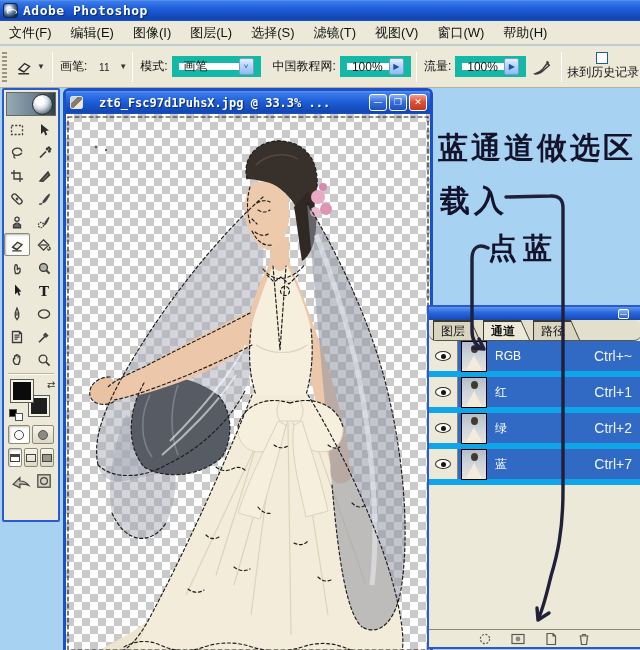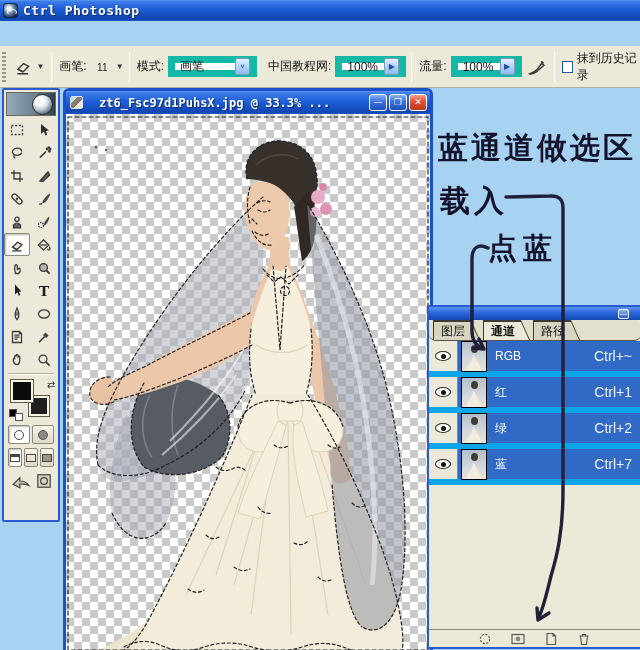--- a/index.html
+++ b/index.html
@@ -47,21 +47,21 @@
   .valbox{ display:flex; align-items:center; height:21px; border:7px solid #14b8a6;
     background:#fff; padding-left:5px; }
   .valbox .txt{ min-width:34px; font-size:12px;}
   .valbox .combo-txt{ min-width:52px;}
   .spinbtn{ width:15px; height:17px; margin-left:3px;
     background:linear-gradient(180deg,#e2effd 0%,#b7d6fb 45%,#8cbcf5 100%);
     border:1px solid #7f9db9; border-radius:2px;
     display:flex; align-items:center; justify-content:center;
     color:#1c4f9c; font-size:8px; }
   .cbx{ width:12px; height:12px; border:1px solid #215a9c; background:#fff; margin:0 4px 0 2px;}
-  .checkbox-wrap{ display:flex; align-items:center;}
+  .checkbox-wrap{ display:flex; align-items:center;flex-direction:column;}
   
   .toolbox{
     position:absolute; left:2px; top:88px; width:58px; height:434px;
     background:#ece9d8; border:2px solid #2a5ad0; border-radius:2px; z-index:15;
     padding:1px;
   }
   .tb-banner{ height:24px; margin:1px 1px 2px;
     background:linear-gradient(90deg,#97aab6 0%,#6e8494 55%,#2e3f4b 100%); position:relative;
     border:1px solid #6a6a5a;}
   .tb-banner::after{ content:""; position:absolute; right:2px; top:1px; width:19px; height:19px;
@@ -177,23 +177,34 @@
     text-shadow:0 0 1px rgba(255,255,255,.5);}
   .wm-url{ font-size:11px; color:rgba(205,92,92,.75); letter-spacing:1px;}
 </style>
 </head>
 <body>
 
 <div id="screen">
 
   <div class="app-titlebar">
     <span class="ps-icon"></span>
-    <span class="app-title">Ctrl Photoshop</span>
+    <span class="app-title">Adobe Photoshop</span>
   </div>
 
+  <div class="menubar">
+    <span class="menu-item">文件(F)</span>
+    <span class="menu-item">编辑(E)</span>
+    <span class="menu-item">图像(I)</span>
+    <span class="menu-item">图层(L)</span>
+    <span class="menu-item">选择(S)</span>
+    <span class="menu-item">滤镜(T)</span>
+    <span class="menu-item">视图(V)</span>
+    <span class="menu-item">窗口(W)</span>
+    <span class="menu-item">帮助(H)</span>
+  </div>
 
   <div class="optionsbar">
     <span class="grip"></span>
     <span class="tool-chip">
       <svg width="22" height="18" viewBox="0 0 16 16">
         <path d="M3.5,10 L8.5,5 L13,7.4 L8,12.4 Z" fill="#efecdf" stroke="#333" stroke-width="1.2"></path>
         <path d="M3.5,10 L8,12.4 M3,14 h9.5" fill="none" stroke="#333" stroke-width="1.2"></path>
       </svg>
       <span class="mini-drop">▼</span>
     </span>

